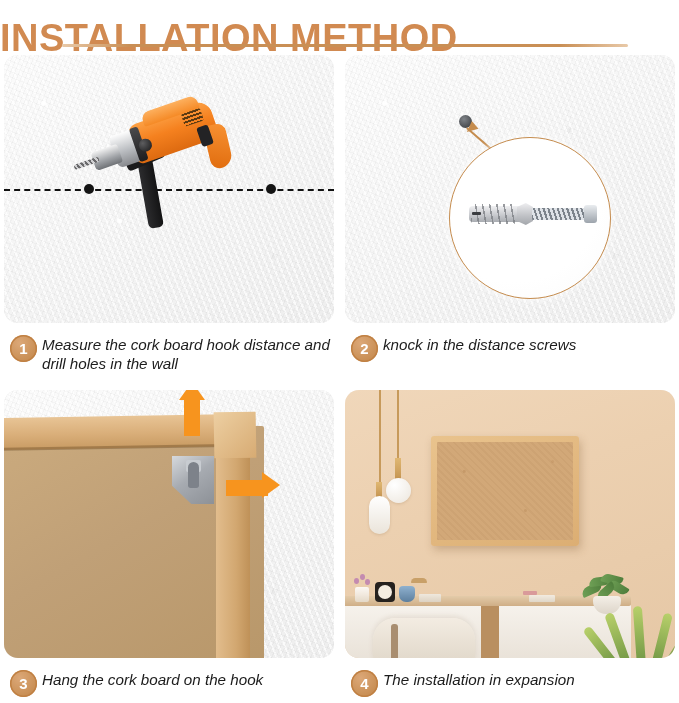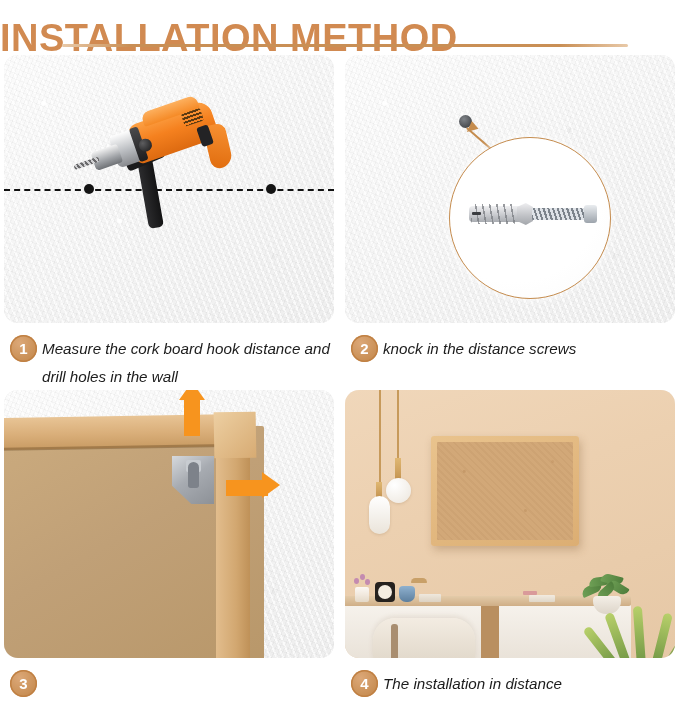--- a/index.html
+++ b/index.html
@@ -108,21 +108,21 @@
     font-weight: bold;
     line-height: 27px;
     text-align: center;
     font-family: "Liberation Sans", sans-serif;
   }
   .caption-text {
     display: block;
     font-family: "Liberation Sans", sans-serif;
     font-style: italic;
     font-size: 15.2px;
-    line-height: 28px;
+    line-height: 19px;
     color: #1c1c1c;
     padding-top: 2px;
   }
 
   
   .dashline {
     position: absolute;
     left: 0; right: 0;
     top: 134px;
     height: 0;
@@ -771,20 +771,21 @@
       <div class="hook-slot"></div>
 
       <div class="arrow-up"></div>
       <div class="arrow-up-head"></div>
       <div class="arrow-right"></div>
       <div class="arrow-right-head"></div>
     </div>
 
     <div class="caption">
       <span class="badge">3</span>
+      <span class="caption-text">Hang the cork board on the hook</span>
     </div>
   </div>
 
   <div class="cell cell-4">
     <div class="panel">
       <div class="room"></div>
 
       <div class="pendant-cord-1"></div>
       <div class="pendant-cord-2"></div>
       <div class="pendant-brass-1"></div>
@@ -835,17 +836,17 @@
         <div class="blade b1"></div>
         <div class="blade b2"></div>
         <div class="blade b3"></div>
         <div class="blade b4"></div>
         <div class="blade b5"></div>
       </div>
     </div>
 
     <div class="caption">
       <span class="badge">4</span>
-      <span class="caption-text">The installation in distance</span>
+      <span class="caption-text">The installation in expansion</span>
     </div>
   </div>
 
 </div>
 
 </body></html>

